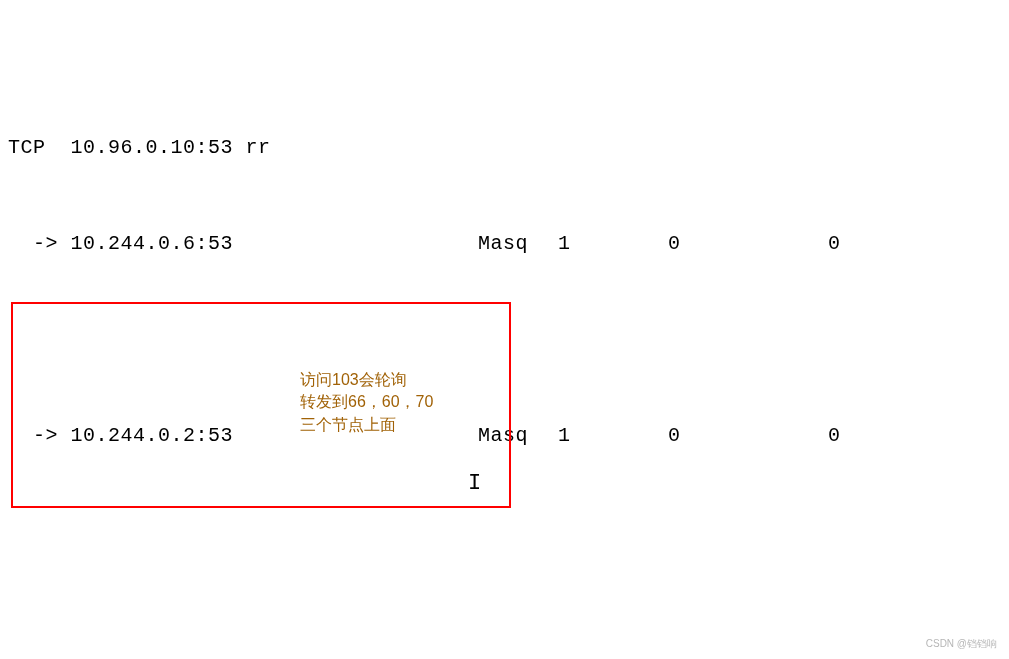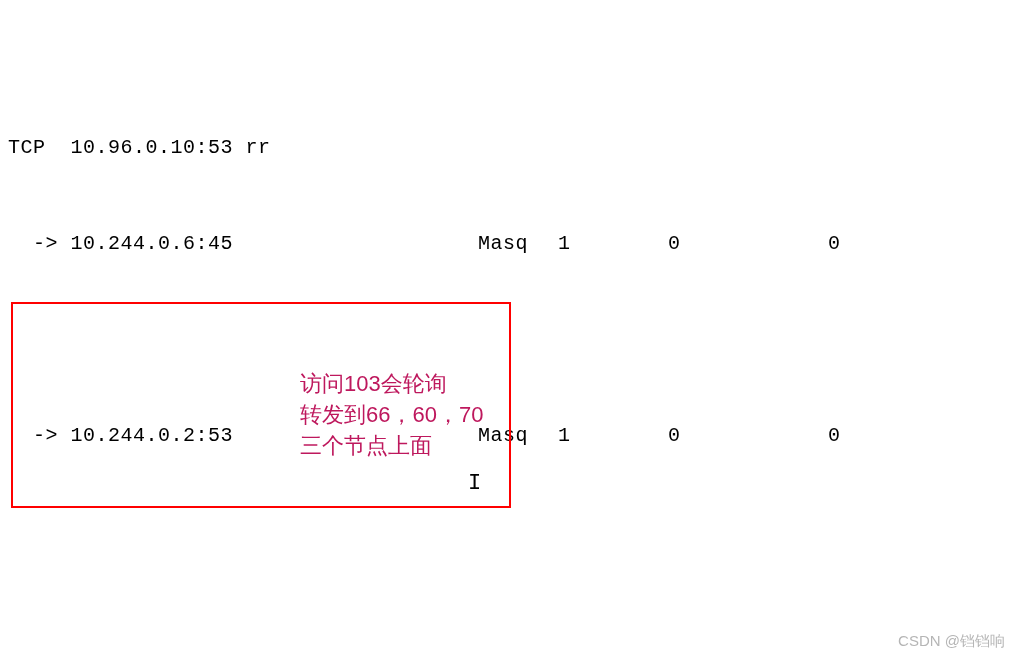--- a/index.html
+++ b/index.html
@@ -53,58 +53,58 @@
       position: absolute;
       border: 2px solid #ff0000;
       left: 3px;
       top: 298px;
       width: 500px;
       height: 206px;
       pointer-events: none;
     }
     .annotation {
       position: absolute;
-      color: #be185d;
+      color: #a16207;
       font-family: "Microsoft YaHei", "SimSun", sans-serif;
-      font-size: 22px;
+      font-size: 16px;
       line-height: 1.4;
       left: 292px;
       top: 365px;
       white-space: normal;
       width: 190px;
       letter-spacing: 0;
     }
     .cursor {
       position: absolute;
       left: 460px;
       top: 462px;
       font-size: 22px;
       color: #000;
     }
     .watermark {
       position: absolute;
-      right: 4px;
+      right: 12px;
       bottom: 8px;
       font-family: "Microsoft YaHei", sans-serif;
-      font-size: 15px;
+      font-size: 10px;
       color: rgba(120,120,120,0.55);
       letter-spacing: 0;
     }
   </style>
 </head>
 <body>
 
 <div class="terminal">
 
   
   <div class="row">
     <span class="col-left"><span>TCP</span>  <span>10.96.0.10:53</span> <span>rr</span></span>
   </div>
   <div class="row">
-    <span class="col-left">  -&gt; <span>10.244.0.6:45</span></span>
+    <span class="col-left">  -&gt; <span>10.244.0.6:53</span></span>
     <span class="col-fwd">Masq</span>
     <span class="col-w">1</span>
     <span class="col-a">0</span>
     <span class="col-i">0</span>
   </div>
   <div class="spacer"></div>
   <div class="row">
     <span class="col-left">  -&gt; <span>10.244.0.2:53</span></span>
     <span class="col-fwd">Masq</span>
     <span class="col-w">1</span>

